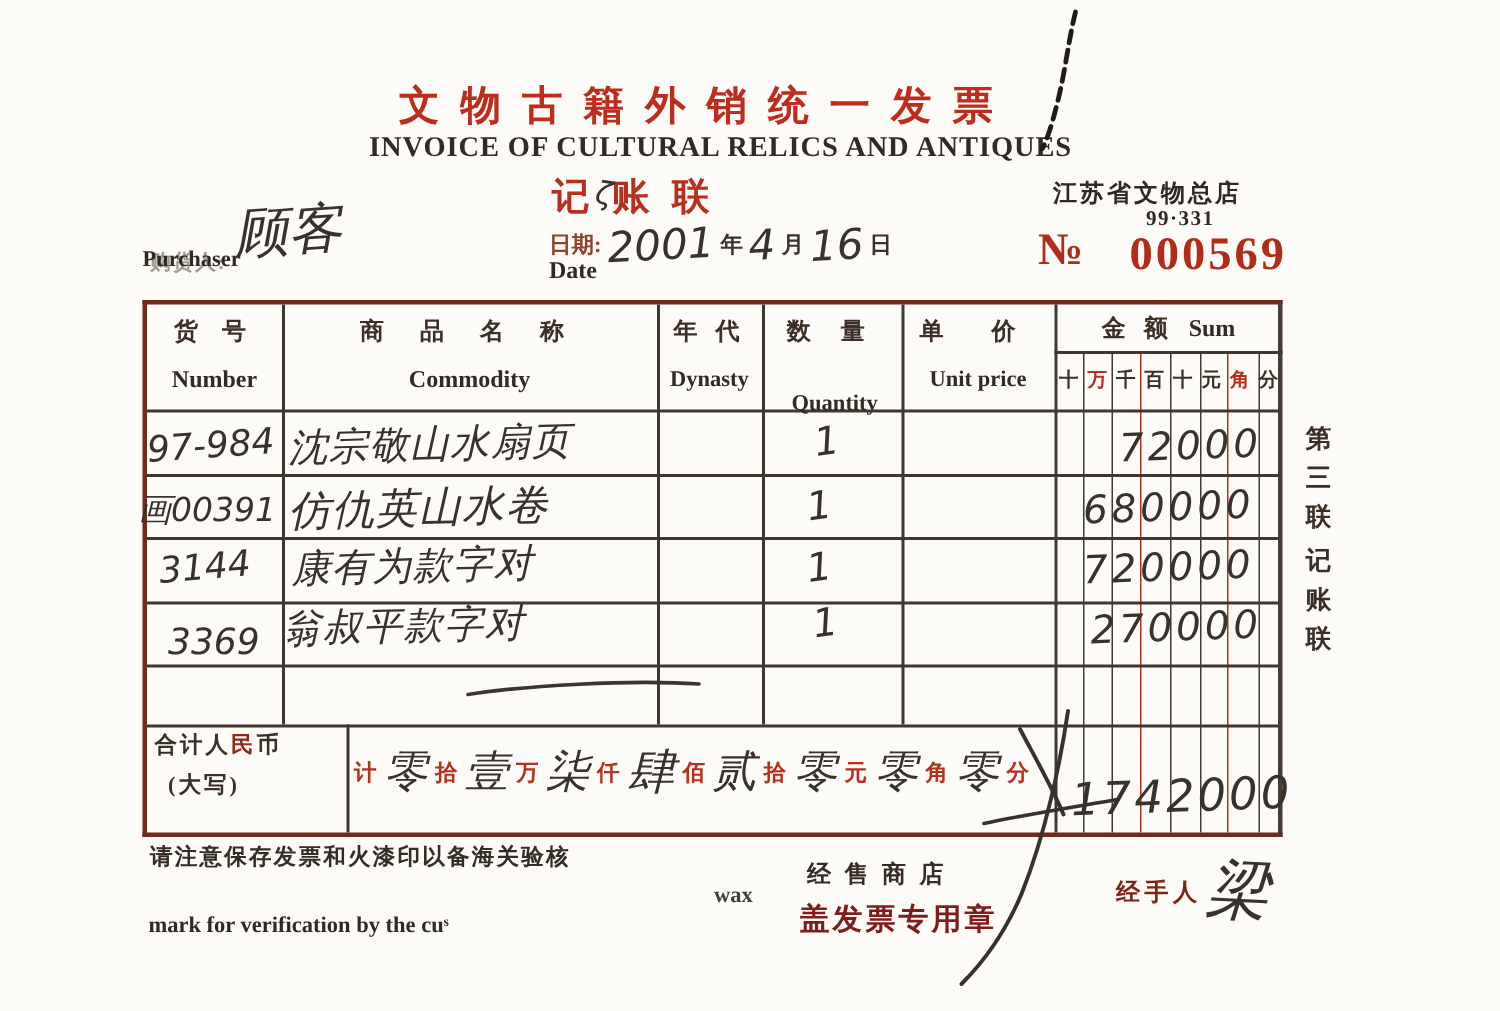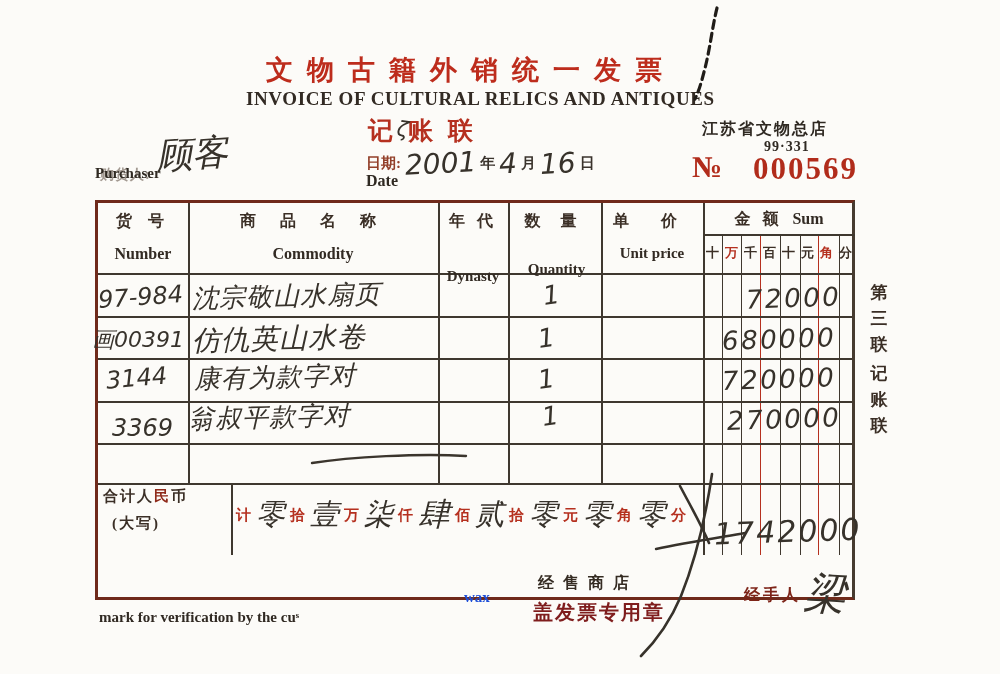--- a/index.html
+++ b/index.html
@@ -27,21 +27,21 @@
   .serial-number { left:753px; top:151px; font-size:31px; letter-spacing:2px; color:#b12c1b; }
   .purchaser-cn { left:100px; top:150px; font-size:14px; color:#5a4a3e; opacity:.55; letter-spacing:1px;margin-top:16px; }
   .purchaser-en { left:95px; top:165px; font-size:15px; color:#2f2922; }
   .purchaser-hand { left:156px; top:130px; font-size:36px; transform:rotate(-4deg); }
   .date-row { left:366px; top:146px; height:34px; display:flex; align-items:center; white-space:nowrap; }
   .date-label { font-size:15px; font-weight:bold; color:#93402a;text-align:right; }
   .date-unit { font-size:15px; font-weight:bold; color:#3a332c; }
   .date-hand { font-size:28px; transform:rotate(-3deg); padding:0 4px; }
   .date-en { left:366px; top:172px; font-size:16px; color:#2f2922; }
   
-  #tbl { left:95px; top:200px; width:760px; height:400px;
+  #tbl { left:95px; top:200px; width:760px; height:358px;
          border:3px solid #6f2a1b; border-right-color:#463b30; }
   .vline { position:absolute; width:2px; background:#3f382f; }
   .hline { position:absolute; height:2px; background:#3f382f; }
   .vline.thin { width:1px; }
   .hline.thin { height:1.5px; }
   .redline { background:#b5301f !important; width:2.5px; }
   .hcell { position:absolute; text-align:center; white-space:nowrap; }
   .hcn { font-size:16px; font-weight:bold; color:#3b2f26; }
   .hen { font-size:16px; font-weight:bold; color:#322a23; }
   .digit-row { position:absolute; left:605px; top:36px; width:152px; height:28px; display:flex; }
@@ -59,21 +59,21 @@
   .caps-row { left:236px; top:484px; height:62px; display:flex; align-items:center; gap:5px; white-space:nowrap; }
   .caps-print { font-size:15px; font-weight:bold; color:#b5301f; font-family:"Liberation Serif", serif; }
   .caps-hand { font-size:29px; }
   .caps-hand:nth-child(odd) { transform:rotate(-4deg); }
   .total-figures { left:714px; top:514px; font-size:30px; letter-spacing:2px; transform:rotate(-2deg); }
   
   .side-char { left:866px; width:26px; text-align:center; font-size:17px; font-weight:bold; color:#3a2e25; }
   
   .notice-cn { left:100px; top:562px; font-size:15px; font-weight:bold; letter-spacing:1.5px; color:#352c23; white-space:nowrap; }
   .notice-en1 { left:99px; top:586px; font-size:15px; color:#302922; white-space:nowrap; }
-  .notice-wax { left:464px; top:589px; font-size:15px; color:#1d4ed8; }
+  .notice-wax { left:476px; top:589px; font-size:15px; color:#404040; }
   .notice-en2 { left:99px; top:609px; font-size:15px; color:#302922; white-space:nowrap; }
   .seal-line1 { left:538px; top:573px; font-size:16px; font-weight:bold; letter-spacing:9px; color:#352c23; white-space:nowrap; }
   .seal-line2 { left:533px; top:599px; font-size:20px; font-weight:bold; letter-spacing:2px; color:#7f1d1d; white-space:nowrap; }
   .handler-label { left:744px; top:585px; font-size:16px; font-weight:bold; letter-spacing:3px; color:#7d2418; white-space:nowrap; }
   .handler-sig { left:804px; top:566px; font-size:42px; transform:rotate(3deg); }
   svg.overlay { position:absolute; left:0; top:0; pointer-events:none; }
 </style>
 </head>
 <body>
 
@@ -127,21 +127,21 @@
     <div class="hline thin" style="left:0; top:155px; width:754px;"></div>
     <div class="hline thin" style="left:0; top:198px; width:754px;"></div>
     <div class="hline thin" style="left:0; top:240px; width:754px;"></div>
     <div class="hline" style="left:0; top:280px; width:754px;"></div>
 
     <div class="hcell hcn" style="left:0; top:8px; width:90px; letter-spacing:6px;">货 号</div>
     <div class="hcell hen" style="left:0; top:42px; width:90px;">Number</div>
     <div class="hcell hen" style="left:90px; top:42px; width:250px;">Commodity</div>
     <div class="hcell hcn" style="left:90px; top:8px; width:250px; letter-spacing:10px;">商 品 名 称</div>
     <div class="hcell hcn" style="left:340px; top:8px; width:70px; letter-spacing:4px;">年 代</div>
-    <div class="hcell hen" style="left:340px; top:42px; width:70px; font-size:15px;margin-top:23px;">Dynasty</div>
+    <div class="hcell hen" style="left:340px; top:42px; width:70px; font-size:15px;">Dynasty</div>
     <div class="hcell hcn" style="left:410px; top:8px; width:93px; letter-spacing:8px;">数 量</div>
     <div class="hcell hen" style="left:412px; top:42px; width:93px; font-size:15px;margin-top:16px;">Quantity</div>
     <div class="hcell hcn" style="left:503px; top:8px; width:102px; letter-spacing:14px;">单 价</div>
     <div class="hcell hen" style="left:503px; top:42px; width:102px; font-size:15px;">Unit price</div>
     <div class="hcell" style="left:605px; top:6px; width:152px;">
       <span class="hcn" style="letter-spacing:4px;">金 额</span>
       <span class="hen" style="margin-left:6px;">Sum</span>
     </div>
     <div class="digit-row">
       <span>十</span>
@@ -196,20 +196,21 @@
     <span class="caps-print">元</span>
     <span class="caps-hand hand">零</span>
     <span class="caps-print">角</span>
     <span class="caps-hand hand">零</span>
     <span class="caps-print">分</span>
   </div>
   <div class="abs total-figures hand">1742000</div>
 
   <div class="abs side-char" style="top:281px;"></div>
 
+  <div class="abs notice-cn print-cn">请注意保存发票和火漆印以备海关验核</div>
   <div class="abs notice-wax print-en">wax</div>
   <div class="abs notice-en2 print-en">mark for verification by the cuˢ</div>
   <div class="abs seal-line1 print-cn">经售商店</div>
   <div class="abs seal-line2 print-cn">盖发票专用章</div>
   <div class="abs handler-label print-cn">经手人</div>
   <div class="abs handler-sig hand">梁</div>
 
   <svg class="overlay" width="1000" height="674" viewBox="0 0 1000 674">
 
     <path d="M717,8 C712,28 710,50 704,72 C701,84 698,93 695,99" stroke="#201c18" stroke-width="3.2" fill="none" stroke-linecap="round" stroke-dasharray="8 5"></path>

